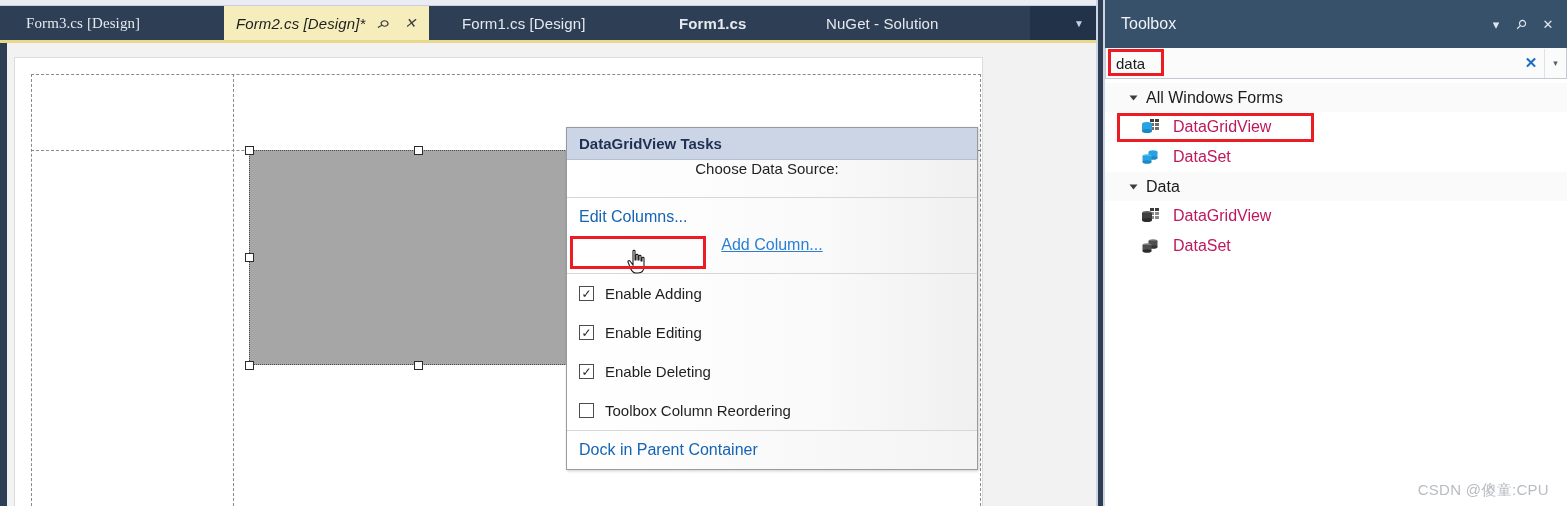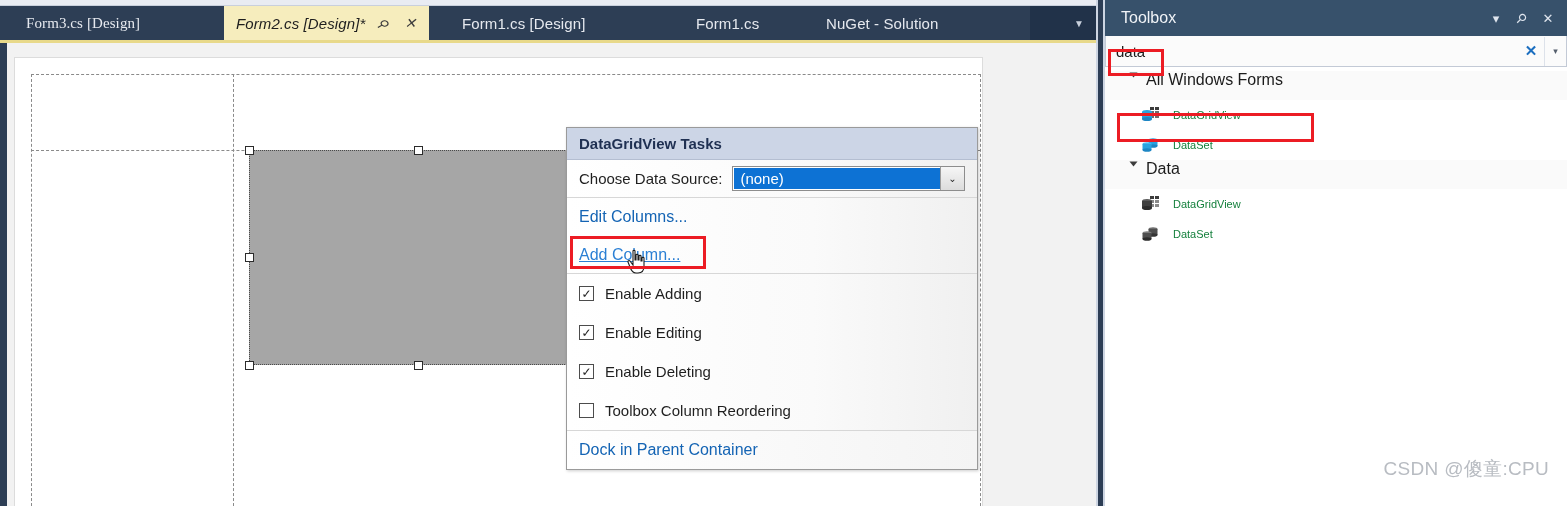--- a/index.html
+++ b/index.html
@@ -198,21 +198,21 @@
   }
   .task-row {
     display: flex;
     align-items: center;
     padding: 0 12px;
     min-height: 38px;
     box-sizing: border-box;
     font-size: 15px;
     color: #1f1f1f;
   }
-  .row-sep { border-bottom: 1px solid #d7d7d7; }
+  .row-sep { border-bottom: 1px solid #d7d7d7; flex-direction: column; }
   .ds-label { margin-right: 10px; white-space: nowrap; }
   .ds-combo {
     position: relative;
     flex: 1;
     height: 25px;
     border: 1px solid #8d8d8d;
     background: #ffffff;
     display: flex;
     align-items: center;
     box-sizing: border-box;
@@ -300,21 +300,21 @@
   }
 
   
   .toolbox {
     position: absolute;
     left: 1105px; top: 0;
     width: 462px; height: 506px;
     background: #ffffff;
   }
   .toolbox-header {
-    height: 36px;
+    height: 48px;
     background: #37516b;
     display: flex;
     align-items: center;
     padding: 0 6px 0 16px;
     box-sizing: border-box;
   }
   .toolbox-title {
     flex: 1;
     color: #f0f3f7;
     font-size: 16px;
@@ -366,59 +366,60 @@
     align-items: center;
     justify-content: center;
     color: #555f6d;
     font-size: 9px;
     border-left: 1px solid #dde2ea;
     box-sizing: border-box;
   }
   .tb-tree { padding-top: 4px; }
   .tb-group {
     display: flex;
+    align-items: center;
     height: 29px;
     padding-left: 26px;
     font-size: 16px;
     color: #1b1b1b;
     background: #fafafa;
     box-sizing: border-box;
   }
   .tb-group-arrow {
     width: 0; height: 0;
     border-left: 5px solid #3c3c3c;
     border-top: 4px solid transparent;
     border-bottom: 4px solid transparent;
     margin-right: 10px;
     transform: rotate(90deg);
   }
   .tb-item {
     display: flex;
     align-items: center;
     height: 30px;
     padding-left: 36px;
-    font-size: 11px;
-    color: #15803d;
+    font-size: 16px;
+    color: #be185d;
     box-sizing: border-box;
   }
   .tb-item-label { margin-left: 12px; }
 
   
   .icon-box {
     width: 20px; height: 18px;
     position: relative;
     flex: none;
   }
 
   
   .watermark {
     position: absolute;
-    right: 18px; bottom: 24px;
+    right: 18px; bottom: 6px;
     color: #b8bcc2;
-    font-size: 19px;
+    font-size: 15px;
     letter-spacing: 0.3px;
   }
 </style>
 </head>
 <body>
 
 <div id="app">
 
   <div class="top-strip">
     <div class="top-strip-inner"></div>
@@ -434,21 +435,21 @@
     <div class="tab active" style="left:224px;">
       <span class="tab-label">Form2.cs [Design]*</span>
       <span class="tab-icon tab-pin">⚲</span>
       <span class="tab-icon">✕</span>
     </div>
 
     <div class="tab inactive" style="left:448px;">
       <span class="tab-label">Form1.cs [Design]</span>
     </div>
 
-    <div class="tab inactive" style="left:682px;">
+    <div class="tab inactive" style="left:665px;font-weight:bold;">
       <span class="tab-label">Form1.cs</span>
     </div>
 
     <div class="tab inactive" style="left:812px;">
       <span class="tab-label">NuGet - Solution</span>
     </div>
 
     <div class="tab-overflow">▼</div>
   </div>
   <div class="tab-underline"></div>
@@ -473,24 +474,20 @@
     </div>
   </div>
 
   <div class="tasks-panel">
     <div class="tasks-header">DataGridView Tasks</div>
 
     <div class="tasks-body">
 
       <div class="task-row row-sep">
         <span class="ds-label">Choose Data Source:</span>
-        <div class="ds-combo">
-          <div class="ds-combo-value">(none)</div>
-          <div class="ds-combo-arrow">⌄</div>
-        </div>
       </div>
 
       <div class="task-row">
         <span class="task-link">Edit Columns...</span>
       </div>
 
       <div class="task-row row-sep">
         <span class="task-link underlined">Add Column...</span>
       </div>
 

